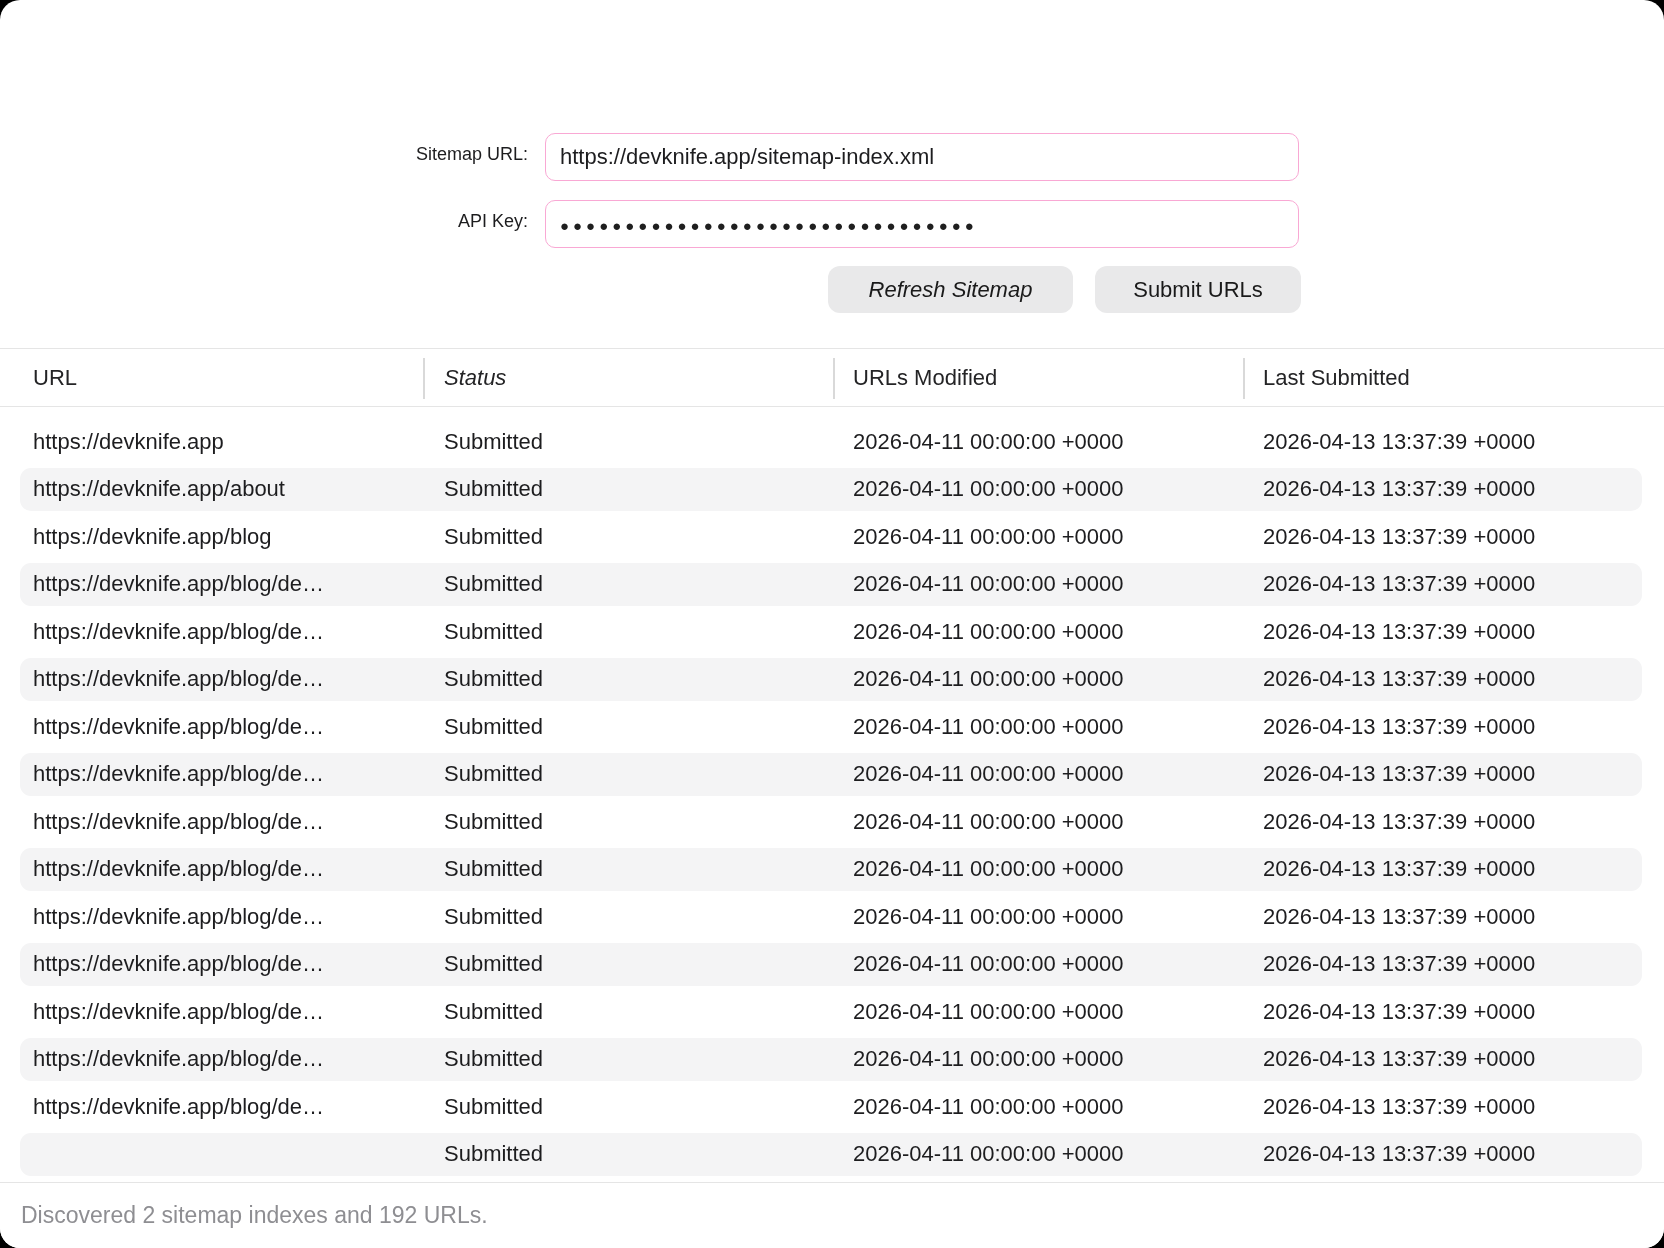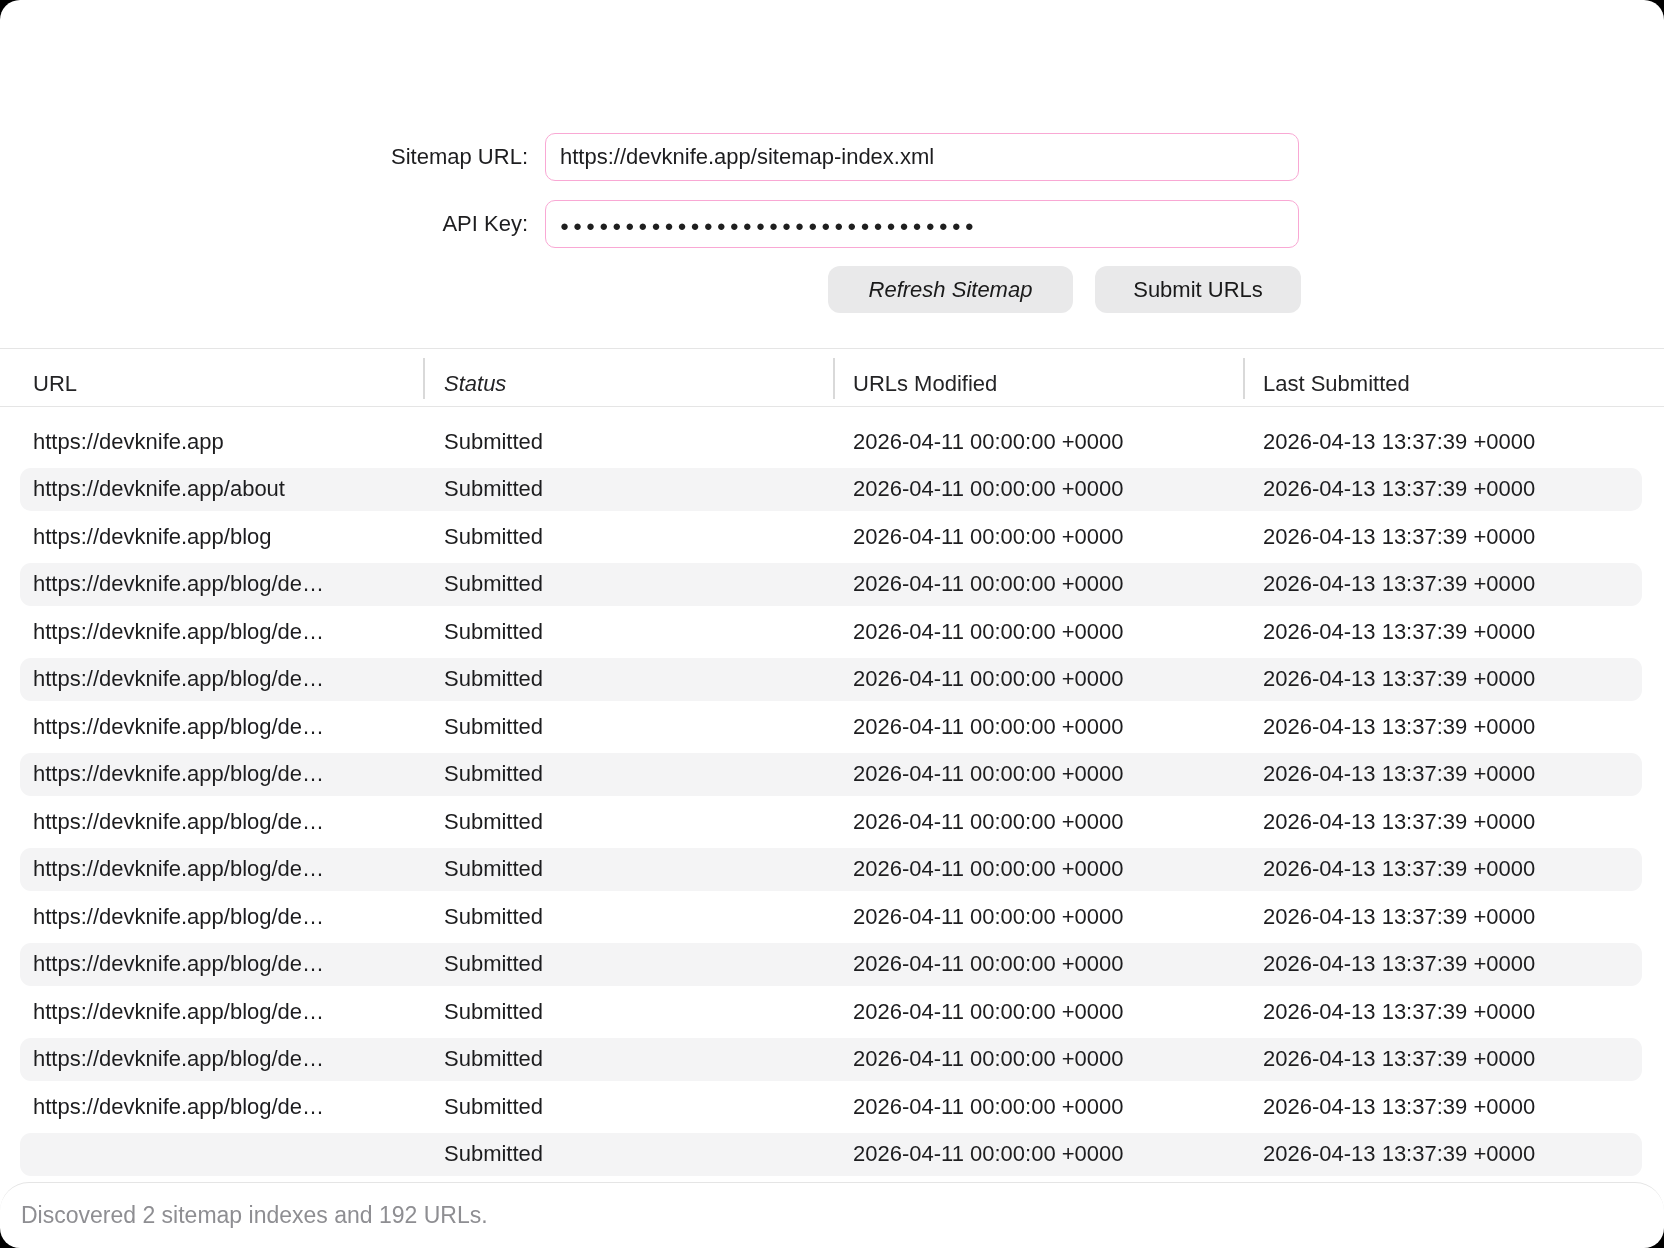--- a/index.html
+++ b/index.html
@@ -12,41 +12,41 @@
   }
   
   .titlebar{position:absolute;left:0;top:0;width:100%;height:101px;background:#fff;border-bottom:1px solid #e7e7e7;}
   .traffic{position:absolute;top:38px;width:29px;height:29px;border-radius:50%;}
   .traffic.red{left:36px;background:#fb5f57;}
   .traffic.yellow{left:83px;background:#fcbd00;}
   .traffic.green{left:130px;background:#2dc84d;}
   .sidebar-toggle{position:absolute;left:211px;top:36px;width:42px;height:32px;cursor:default;}
   .win-title{position:absolute;left:312px;top:0;height:101px;display:flex;align-items:center;font-size:27px;font-weight:bold;color:#3c3c3e;letter-spacing:-0.3px;}
   
-  .form-label{position:absolute;left:0;width:528px;text-align:right;font-size:22px;color:#1d1d1f;}
+  .form-label{position:absolute;left:0;width:528px;text-align:right;font-size:18px;color:#1d1d1f;}
   .lbl-sitemap{top:144px;}
   .lbl-apikey{top:211px;}
   .text-input{
     position:absolute;left:545px;width:754px;height:48px;
     border:1px solid #f9a8d4;border-radius:10px;background:#fff;
     font-family:inherit;font-size:22px;color:#1d1d1f;padding:0 14px;outline:none;
   }
   .inp-sitemap{top:133px;}
   .inp-apikey{top:200px;display:flex;align-items:center;}
   .dots{font-size:15px;letter-spacing:4px;color:#1f1f1f;line-height:1;transform:translateY(1px);white-space:nowrap;overflow:hidden;}
   .btn{
     position:absolute;top:266px;height:47px;border:none;border-radius:12px;
     background:#e9e9ea;font-family:inherit;font-size:22px;color:#1a1a1a;
     display:flex;align-items:center;justify-content:center;cursor:default;
   }
   .btn-refresh{left:828px;width:245px;font-style:italic;}
   .btn-submit{left:1095px;width:206px;}
   
   .thead{position:absolute;left:0;top:348px;width:100%;height:59px;border-top:1px solid #e5e5e5;border-bottom:1px solid #e5e5e5;background:#fff;}
-  .th{position:absolute;top:6px;height:100%;display:flex;align-items:center;font-size:22px;color:#242426;text-align:center;}
+  .th{position:absolute;top:0;height:100%;display:flex;align-items:center;font-size:22px;color:#242426;text-align:center;}
   .th-url{left:33px;}
   .th-status{left:444px;font-style:italic;}
   .th-modified{left:853px;}
   .th-submitted{left:1263px;}
   .col-sep{position:absolute;top:9px;height:41px;width:1.5px;background:#d9d9d9;}
   .sep-1{left:423px;}
   .sep-2{left:833px;}
   .sep-3{left:1243px;}
   .tbody{position:absolute;left:0;top:408px;width:100%;height:774px;padding-top:10px;overflow:hidden;}
   .trow{position:relative;width:100%;height:47.5px;}
@@ -54,21 +54,21 @@
   .trow.striped .band{
     display:block;position:absolute;left:20px;right:22px;top:2.5px;bottom:2.5px;
     background:#f4f4f5;border-radius:11px;
   }
   .td{position:absolute;top:0;height:100%;display:flex;align-items:center;font-size:22px;color:#1d1d1f;white-space:nowrap;}
   .td-url{left:33px;width:380px;overflow:hidden;}
   .td-status{left:444px;}
   .td-modified{left:853px;}
   .td-submitted{left:1263px;}
   
-  .statusbar{position:absolute;left:0;top:1182px;width:100%;height:66px;border-top:1px solid #e5e5e5;background:#fff;display:flex;align-items:center;border-radius:29px;}
+  .statusbar{position:absolute;left:0;top:1182px;width:100%;height:66px;border-top:1px solid #e5e5e5;background:#fff;display:flex;align-items:center;}
   .status-text{margin-left:21px;font-size:23px;color:#8e8e92;}
 </style>
 </head>
 <body>
 
 <div class="window">
 
 
   <div class="form-label lbl-sitemap">Sitemap URL:</div>
   <input class="text-input inp-sitemap" type="text" value="https://devknife.app/sitemap-index.xml" style="">

